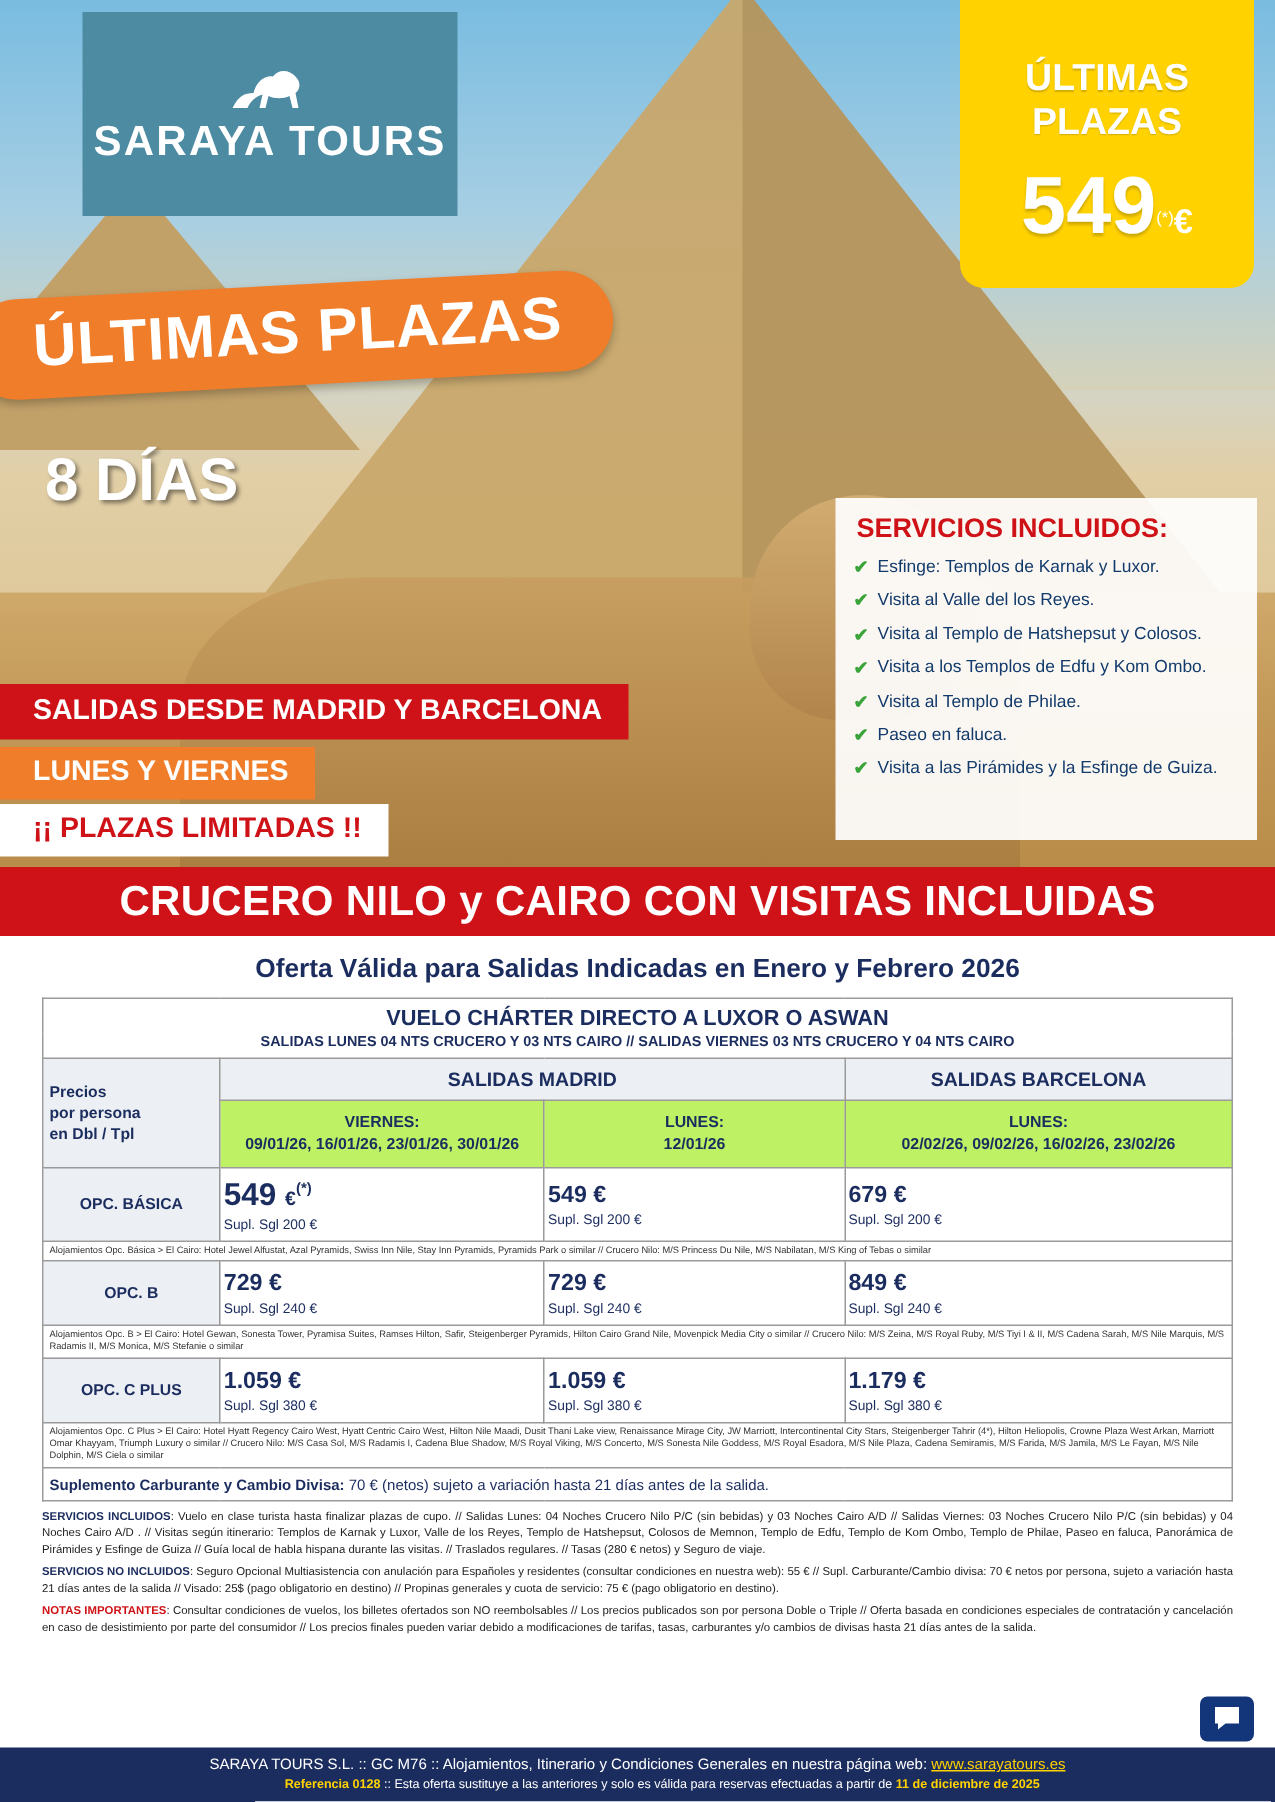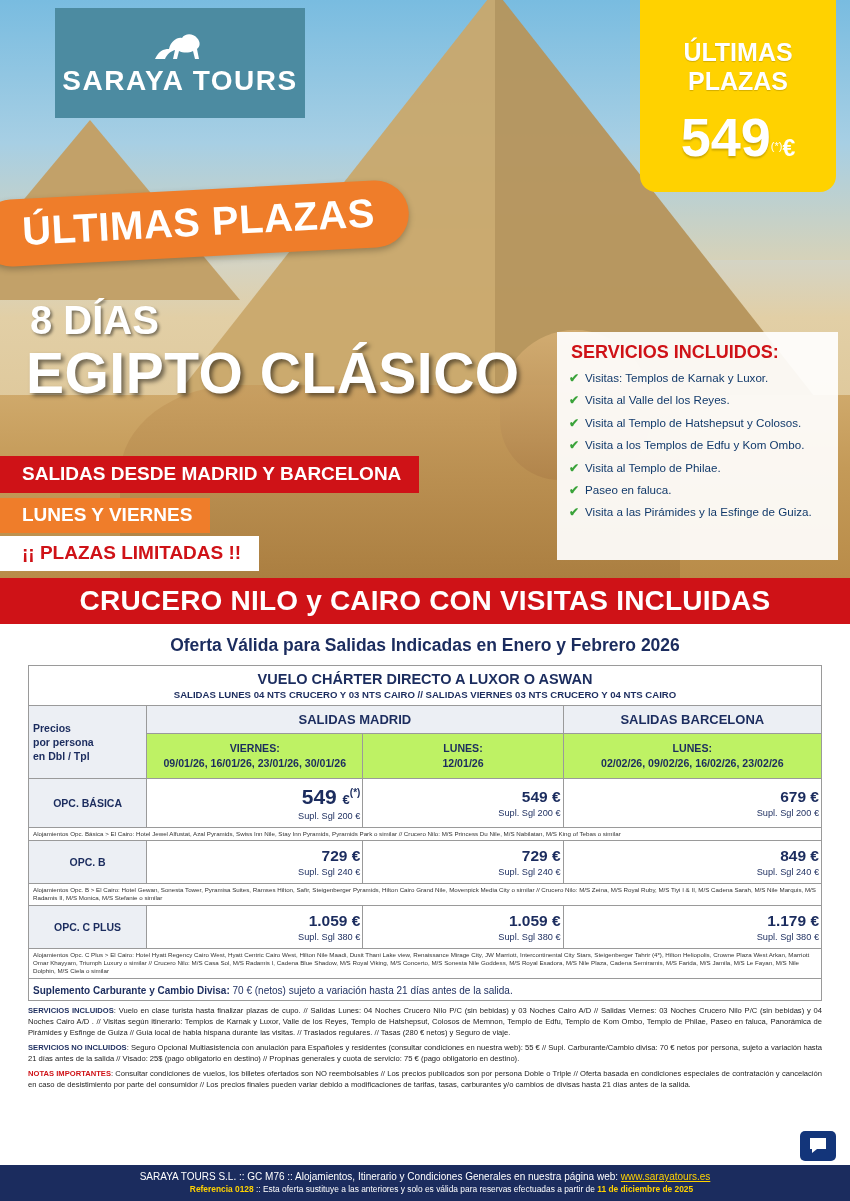--- a/index.html
+++ b/index.html
@@ -62,21 +62,21 @@
   }
   .sphinx-head {
     position:absolute; left:500px; top:330px; width:150px; height:150px;
     background: linear-gradient(#d4ae73, #b0834a);
     border-radius: 50% 50% 40% 40%;
     opacity:.9;
   }
 
   
   .logo-box {
-    position:absolute; left:55px; top:8px; width:250px; height:110px;
+    position:absolute; left:55px; top:8px; width:250px; height:136px;
     background: #4c8ba1;
     display:flex; flex-direction:column; align-items:center; justify-content:center;
     color:#fff;
   }
   .logo-mark { width:62px; height:34px; margin-bottom:2px; }
   .logo-text {
     font-size: 28px; font-weight: bold; letter-spacing: 1.5px;
   }
 
   
@@ -204,21 +204,21 @@
     background:#eceff4; width:118px; line-height:1.35; padding:6px 4px;
   }
   .dates {
     text-align:center; font-size:10.6px; font-weight:bold; color:#1b2c5e;
     background:#bef264; padding:7px 6px; line-height:1.4;
   }
   .opt {
     text-align:center; font-size:10.5px; font-weight:bold; color:#1b2c5e;
     background:#eceff4; padding:8px 18px;
   }
-  .price-cell { text-align:right; padding:6px 2px;margin-top:28px; }
+  .price-cell { text-align:left; padding:6px 2px;margin-top:28px; }
   .price-cell .big { font-size:21px; font-weight:bold; color:#1b2c5e; }
   .price-cell .big .eu { font-size:13px; font-weight:bold; }
   .price-cell .big .ast { font-size:10px; vertical-align: super; }
   .price-cell .mid { font-size:15.5px; font-weight:bold; color:#1b2c5e; }
   .price-cell .sup { font-size:9.2px; color:#1b2c5e; margin-top:2px; }
   .note-row td {
     font-size:6.2px; color:#333; padding:2px 4px; line-height:1.35;
     border-top:1px solid #9a9a9a;
   }
 
@@ -276,32 +276,31 @@
   <div class="price-badge">
     <div class="l1">ÚLTIMAS</div>
     <div class="l2">PLAZAS</div>
     <div>
       <span class="amount">549</span><span class="ast">(*)</span><span class="cur">€</span>
     </div>
   </div>
 
   <div class="ribbon">ÚLTIMAS PLAZAS</div>
   <div class="dias">8 DÍAS</div>
-  <div class="titulo">EGIPTO CLÁSICO</div>
 
   <div class="tag-red">SALIDAS DESDE MADRID Y BARCELONA</div>
   <div class="tag-orange">LUNES Y VIERNES</div>
   <div class="tag-white">¡¡ PLAZAS LIMITADAS !!</div>
 
   <div class="services">
     <h3>SERVICIOS INCLUIDOS:</h3>
     <ul>
       <li>
           <span class="check">✔</span>
-          <span>Visitas: Templos de Karnak y Luxor.</span>
+          <span>Esfinge: Templos de Karnak y Luxor.</span>
         </li>
       <li>
           <span class="check">✔</span>
           <span>Visita al Valle del los Reyes.</span>
         </li>
       <li>
           <span class="check">✔</span>
           <span>Visita al Templo de Hatshepsut y Colosos.</span>
         </li>
       <li>

